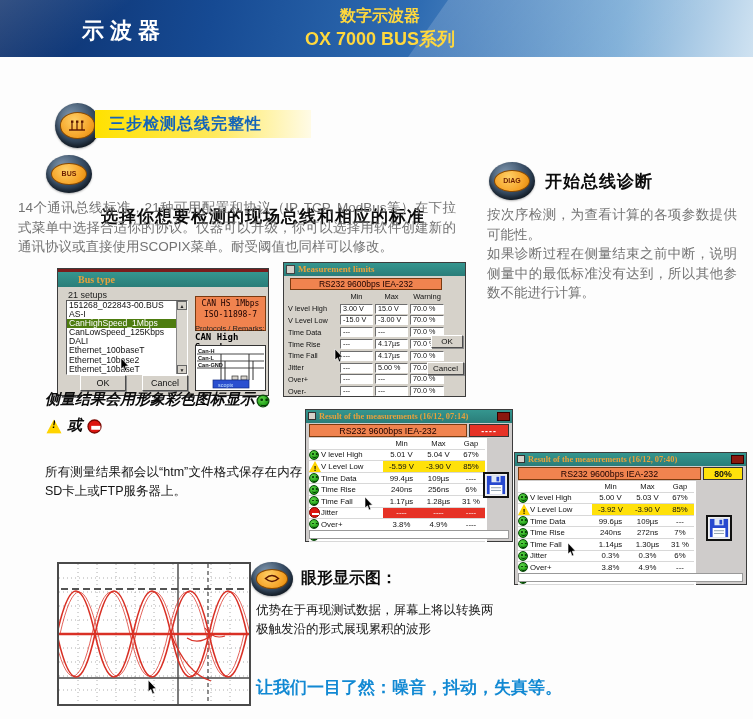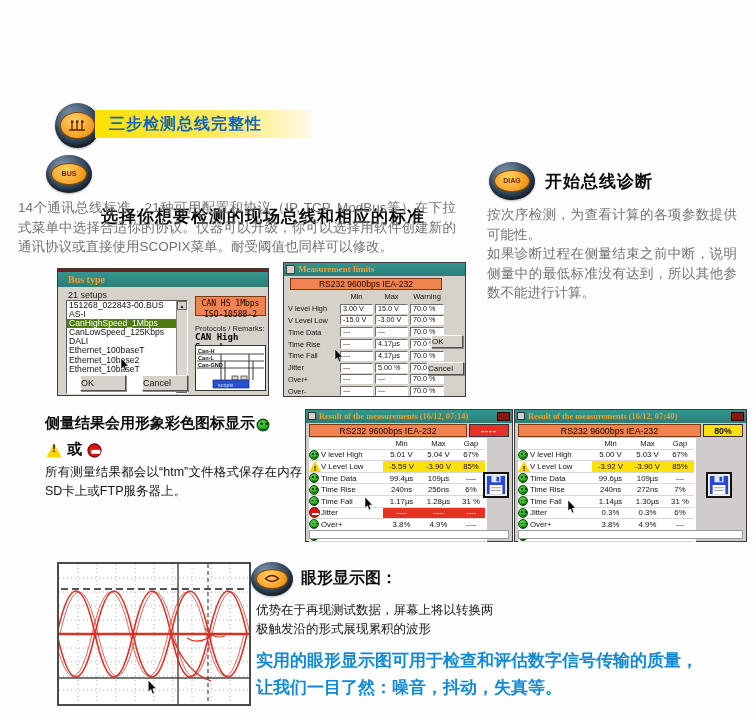--- a/index.html
+++ b/index.html
@@ -35,38 +35,38 @@
 
   .h-step { position:absolute; font-size:17px; font-weight:bold; color:#0c0c0c; letter-spacing:1px;}
   .para { position:absolute; font-size:13.5px; color:#737373; line-height:1.46; text-align:justify;}
 
   
   .win { position:absolute; background:#d6d2ca; border:1px solid #3c3c3c; font-family:"Liberation Sans",sans-serif;}
   .tbar { position:absolute; left:0; right:0; top:0; background:linear-gradient(#35968f,#2a7d79); color:#e8a23c;
     font-weight:bold; white-space:nowrap; overflow:hidden;font-family:Liberation Serif, serif;}
   .obanner { background:#f0834f; color:#1a0000; font-weight:normal; text-align:center; border:1px solid #7a3a10;}
 
-  .btn3d { position:absolute; background:#d6d2ca; font-size:9px; color:#111;
+  .btn3d { position:absolute; background:#d6d2ca; font-size:9px; text-align:center; color:#111;
     border-top:1px solid #ffffff; border-left:1px solid #ffffff; border-right:1px solid #4d4d4d; border-bottom:1px solid #4d4d4d;
     box-shadow:1px 1px 0 #8b8b8b; }
 
   
   #busWin { left:57px; top:268px; width:212px; height:128px; }
   #busWin .maroon { position:absolute; left:0; right:0; top:0; height:3px; background:#7a1c1c; }
-  #busWin .tbar { top:3px; height:15px; font-size:10px; line-height:15px; padding-left:10px;}
+  #busWin .tbar { top:3px; height:15px; font-size:10px; line-height:15px; padding-left:20px;}
   .setups { position:absolute; left:10px; top:21px; font-size:9px; color:#222;}
-  .lbox { position:absolute; left:8px; top:31px; width:122px; height:94px; background:#fff;
+  .lbox { position:absolute; left:8px; top:31px; width:122px; height:75px; background:#fff;
     border-top:1px solid #5a5a5a; border-left:1px solid #5a5a5a; border-bottom:1px solid #fff; border-right:1px solid #fff;}
   .lrow { font-size:8.6px; line-height:9.1px; padding-left:2px; color:#111; white-space:nowrap; overflow:hidden; width:110px;}
   .lrow.sel { background:#4d7c0f; color:#fff; }
   .scroll { position:absolute; right:0; top:0; bottom:0; width:11px; background:#d9d6cf; border-left:1px solid #888;}
   .scroll .up,.scroll .dn { position:absolute; left:0; width:10px; height:9px; background:#d6d2ca; border:1px solid #666;
     font-size:5px; line-height:8px; text-align:center; color:#222;}
   .scroll .up { top:0; } .scroll .dn { bottom:0; }
-  .binfo { position:absolute; left:137px; top:27px; width:71px; height:20px; font-family:"DejaVu Sans Mono",monospace;
+  .binfo { position:absolute; left:137px; top:27px; width:71px; height:35px; font-family:"DejaVu Sans Mono",monospace;
     font-size:8px; line-height:11px; padding:1px 2px; }
   .plab { position:absolute; left:137px; top:55px; font-size:7.5px; color:#222;}
   .pname { position:absolute; left:137px; top:63px; font-size:9px; font-weight:bold; font-family:"DejaVu Sans Mono",monospace; color:#000;}
   .wirebox { position:absolute; left:137px; top:76px; width:71px; height:46px; background:#fff; border:1px solid #333;}
 
   
   #mlWin { left:283px; top:262px; width:183px; height:135px; }
   #mlWin .tbar { height:13px; font-size:9px; line-height:13px; padding-left:14px;}
   #mlWin .minb { position:absolute; left:2px; top:2px; width:9px; height:9px; background:#d6d2ca; border:1px solid #444;
     font-size:7px; line-height:7px; text-align:center; color:#111; z-index:3;}
@@ -74,21 +74,21 @@
   .ml-grid { position:absolute; left:4px; top:28px; display:grid; grid-template-columns:50px 33px 33px 34px;
     column-gap:2px; grid-auto-rows:11.8px; align-items:center; }
   .ml-h { text-align:center; font-size:7.5px; color:#111; }
   .ml-n { font-size:7.3px; color:#111; white-space:nowrap; }
   .ml-b { background:#fff; height:10px; line-height:8px; padding:0 2px; font-size:7.2px; color:#111;
     border-top:1px solid #6e6e6e; border-left:1px solid #6e6e6e; border-bottom:1px solid #fff; border-right:1px solid #fff;
     overflow:hidden; white-space:nowrap;}
 
   
   .rwin { position:absolute; top:409px; height:133px; background:#cfcccb; border:1px solid #3c3c3c;}
-  #rw1 { left:305px; width:208px; } #rw2 { left:514px; width:233px; }
+  #rw1 { left:305px; width:208px; } #rw2 { left:514px; width:233px;margin-top:43px; }
   .rwin .tbar { height:13px; font-size:8.4px; line-height:13px; padding-left:13px;}
   .rwin .minb { position:absolute; left:2px; top:2px; width:8px; height:8px; background:#d6d2ca; border:1px solid #333;
     z-index:3;}
   .rwin .winx { position:absolute; right:2px; top:2px; width:13px; height:9px; background:#8a180e; border:1px solid #300;
     z-index:3;}
   .rw-banner { position:absolute; left:3px; right:3px; top:14px; height:13px; display:flex; gap:2px;}
   .rw-banner .obanner { flex:1; font-size:8.8px; line-height:12px; }
   .rw-badge { width:40px; font-weight:bold; font-size:8.8px; text-align:center; line-height:12px; border:1px solid #333;}
   .badge-red { background:#e63226; color:#fff; letter-spacing:1px;}
   .badge-yel { background:#ffe10a; color:#111;}
@@ -108,36 +108,43 @@
   .ic-smile::before { content:""; position:absolute; left:2px; top:2.4px; width:1.6px; height:1.6px; background:#033803; border-radius:50%;
     box-shadow:3.8px 0 0 #033803;}
   .ic-smile::after { content:""; position:absolute; left:1.8px; top:3.2px; width:5.6px; height:3.4px;
     border-bottom:1.3px solid #033803; border-radius:50%;}
   .ic-warn { width:12px; height:11px; background:#ffd400; clip-path:polygon(50% 0,100% 100%,0 100%); }
   .ic-warn::after { content:"!"; position:absolute; left:0; right:0; bottom:-1px; text-align:center; font-size:8px; font-weight:bold; color:#000;}
   .ic-stop { width:11px; height:11px; border-radius:50%; background:#dd1510; border:1px solid #7a0700;}
   .ic-stop::after { content:""; position:absolute; left:1.8px; top:4.2px; width:7px; height:2.4px; background:#fff;}
   .big { transform:scale(1.3); transform-origin:center; margin:0 3px;}
 
-  .note-h { position:absolute; left:45px; top:410px; width:262px; font-size:15px; font-weight:bold; color:#0c0c0c; line-height:1.7;}
+  .note-h { position:absolute; left:45px; top:386px; width:262px; font-size:15px; font-weight:bold; color:#0c0c0c; line-height:1.7;font-style:italic;}
   .note-b { position:absolute; left:45px; top:463px; width:270px; font-size:12.5px; color:#141414; line-height:1.5; text-align:justify;}
 
   
   #eye { position:absolute; left:57px; top:562px; width:194px; height:144px; background:#fff; border:2px solid #4a4a4a;}
   .eye-h { position:absolute; left:301px; top:568px; font-size:16px; font-weight:bold; color:#0c0c0c;}
   .eye-b { position:absolute; left:256px; top:601px; width:242px; font-size:12.5px; color:#141414; line-height:1.55;}
   .eye-blue { position:absolute; left:256px; top:647px; width:490px; font-size:17px; font-weight:bold; color:#1289d3; line-height:1.6;}
 
   .cursor { position:absolute; z-index:5; }
 </style>
 </head>
 <body>
 
 <div id="page">
 
+  <div class="hdr">
+    <div class="hdr-left">示波器</div>
+    <div class="hdr-center">
+      <div class="l1">数字示波器</div>
+      <div class="l2">OX 7000 BUS系列</div>
+    </div>
+  </div>
 
   <div class="sphere" style="left:55px;top:103px;width:45px;height:45px;">
     <div class="oval" style="font-size:6px;">
       <svg width="18" height="13" viewBox="0 0 18 13">
         <line x1="1" y1="11" x2="17" y2="11" stroke="#5a1600" stroke-width="1.4"></line>
         <line x1="4" y1="4" x2="4" y2="11" stroke="#5a1600" stroke-width="1.2"></line>
         <line x1="9" y1="4" x2="9" y2="11" stroke="#5a1600" stroke-width="1.2"></line>
         <line x1="14" y1="4" x2="14" y2="11" stroke="#5a1600" stroke-width="1.2"></line>
         <rect x="3" y="1.5" width="2.4" height="2.4" fill="#5a1600"></rect>
         <rect x="8" y="1.5" width="2.4" height="2.4" fill="#5a1600"></rect>
@@ -173,21 +180,21 @@
       <div class="lrow">Ethernet_100baseT</div>
       <div class="lrow">Ethernet_10base2</div>
       <div class="lrow">Ethernet_10baseT</div>
       <div class="scroll">
         <div class="up">▲</div>
         <div class="dn">▼</div>
       </div>
     </div>
     <div class="binfo obanner">
       <div>CAN HS 1Mbps</div>
-      <div>ISO-10588-2</div>
+      <div>ISO-11898-7</div>
     </div>
     <div class="plab">Protocols / Remarks:</div>
     <div class="pname">CAN High Speed</div>
     <div class="wirebox">
       <svg width="69" height="44" viewBox="0 0 69 44">
         <line x1="1" y1="8" x2="68" y2="8" stroke="#333" stroke-width="0.9"></line>
         <line x1="1" y1="15" x2="68" y2="15" stroke="#333" stroke-width="0.9"></line>
         <line x1="1" y1="22" x2="68" y2="22" stroke="#333" stroke-width="0.9"></line>
         <text x="2" y="6.5" font-size="5.6" fill="#111" font-weight="bold">Can-H</text>
         <text x="2" y="13.5" font-size="5.6" fill="#111" font-weight="bold">Can-L</text>
@@ -501,17 +508,17 @@
   <div class="sphere" style="left:251px;top:562px;width:42px;height:34px;">
     <div class="oval">
       <svg width="16" height="11" viewBox="0 0 16 11">
         <path d="M1.5 5.5 Q 8 -0.5 14.5 5.5 Q 8 11.5 1.5 5.5 Z" fill="none" stroke="#5a1600" stroke-width="1.5"></path>
       </svg>
     </div>
   </div>
   <div class="eye-h">眼形显示图：</div>
   <div class="eye-b">优势在于再现测试数据，屏幕上将以转换两极触发沿的形式展现累积的波形</div>
   <div class="eye-blue">
-    <span>实用的眼形显示图可用于检查和评估数字信号传输的质量，</span><br>
+    <br>
     <span>让我们一目了然：噪音，抖动，失真等。</span>
   </div>
 
 </div>
 
 </body></html>

